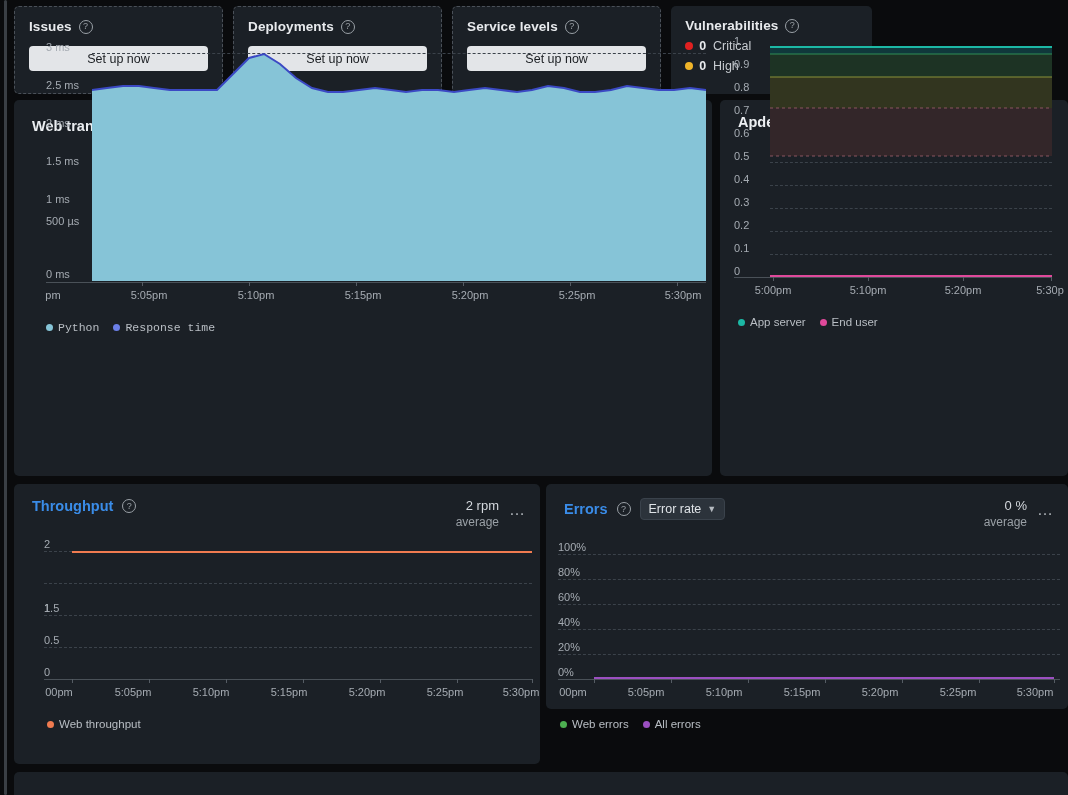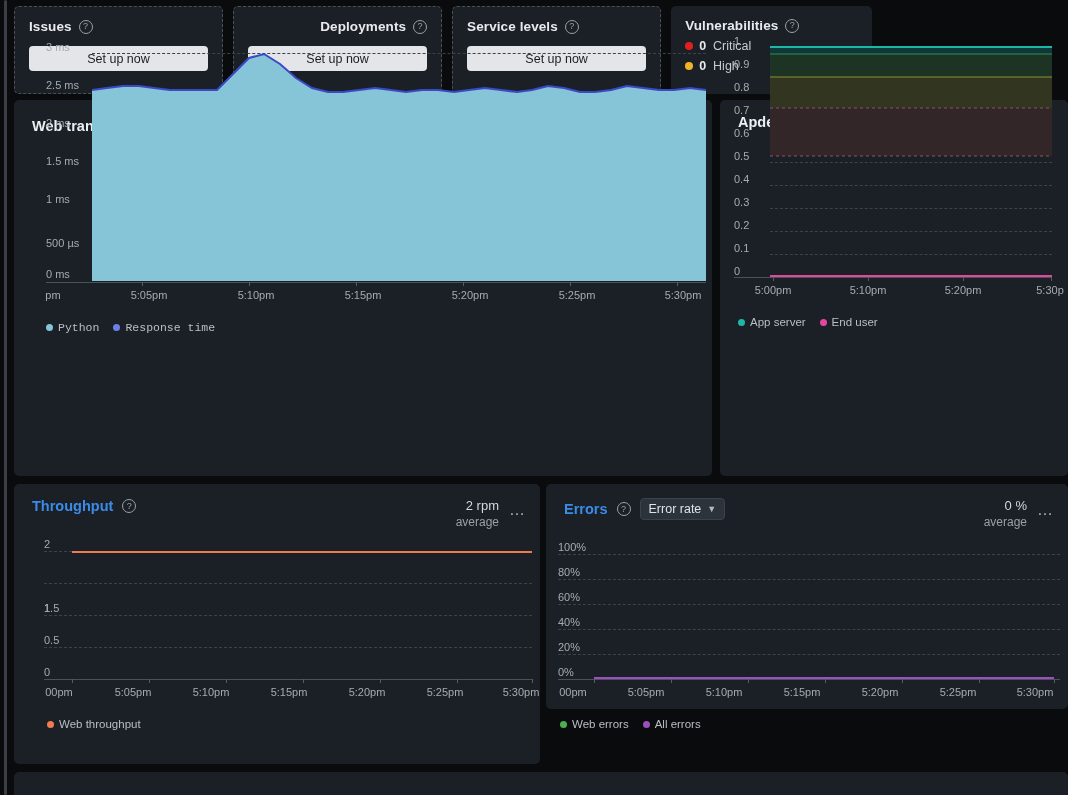--- a/index.html
+++ b/index.html
@@ -22,21 +22,21 @@
     display: flex; gap: 10px;
   }
   .setup-card {
     background: #1b2026;
     border: 1px dashed #4a5058;
     border-radius: 5px;
     padding: 12px 14px 14px 14px;
     display: flex; flex-direction: column; gap: 12px;
   }
   .setup-card.issues { width: 261px; }
-  .setup-card.deployments { width: 261px; align-items: flex-end; }
+  .setup-card.deployments { width: 261px; }
   .setup-card.servicelevels { width: 261px; }
   .vuln-card {
     background: #1b2026;
     border-radius: 5px;
     padding: 12px 14px;
     width: 251px;
     display: flex; flex-direction: column; gap: 6px;
   }
   .card-title {
     display: flex; align-items: center; gap: 7px;
@@ -221,21 +221,21 @@
         <div class="big">2.58 ms</div>
         <div class="sub">App server</div>
       </div>
       <div class="kebab">…</div>
     </div>
   </div>
 
   <div class="chart-area" style="position:absolute; left:0; top:58px; width:698px; height:318px;">
 
     <div class="ylab" style="left:32px; top:116px;">0 ms</div>
-    <div class="ylab" style="left:32px; top:85px;">500 µs</div>
+    <div class="ylab" style="left:32px; top:63px;">500 µs</div>
     <div class="ylab" style="left:32px; top:41px;">1 ms</div>
     <div class="ylab" style="left:32px; top:3px;">1.5 ms</div>
     <div class="ylab" style="left:32px; top:-35px;">2 ms</div>
     <div class="ylab" style="left:32px; top:-73px;">2.5 ms</div>
     <div class="ylab" style="left:32px; top:-111px;">3 ms</div>
 
     <div class="gridline" style="left:78px; right:6px; top:-105px;"></div>
     <div class="gridline" style="left:78px; right:6px; top:-67px;"></div>
     <div class="gridline" style="left:78px; right:6px; top:-29px;"></div>
     <div class="gridline" style="left:78px; right:6px; top:9px;"></div>

